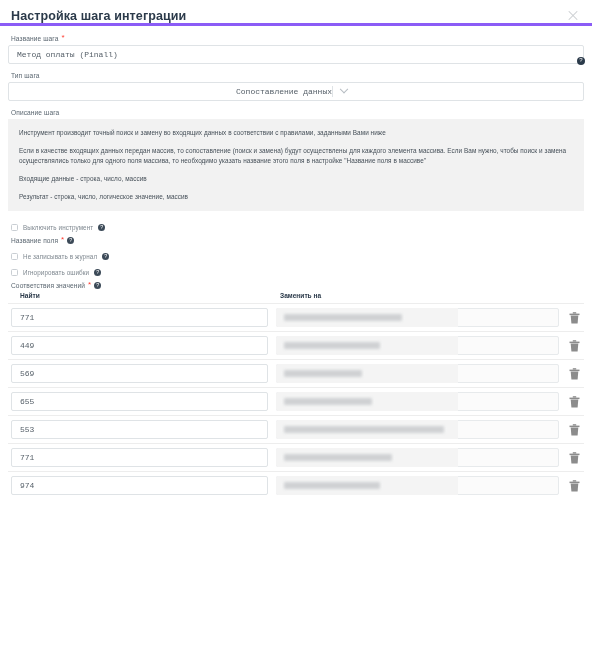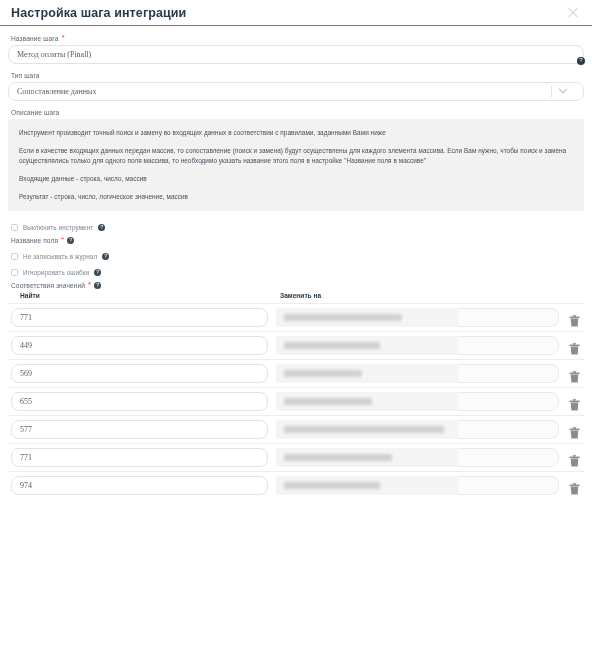--- a/index.html
+++ b/index.html
@@ -8,23 +8,23 @@
     width: 592px; height: 656px;
     background: #ffffff;
     font-family: "Liberation Sans", "DejaVu Sans", sans-serif;
     overflow: hidden;
   }
   .modal { position: relative; width: 592px; height: 656px; background: #fff; }
 
   
   .hdr {
     height: 26px;
-    display: flex; align-items: center;
+    display: flex; align-items: flex-end;
     padding: 0 12px 0 11px;
-    border-bottom: 1px solid #8b5cf6;
+    border-bottom: 3px solid #8b5cf6;
   }
   .hdr-title {
     font-size: 12.5px; font-weight: 700; color: #2b3a4a;
     letter-spacing: .1px; flex: 1;
   }
   .close-btn {
     width: 14px; height: 14px; position: relative; cursor: pointer; opacity: .45;
   }
   .close-btn::before, .close-btn::after {
     content: ""; position: absolute; left: 1px; top: 6px;
@@ -55,26 +55,26 @@
   .help {
     width: 7px; height: 7px; border-radius: 50%; background: #3c4a58;
     position: relative; display: inline-block; flex: none; cursor: pointer;
   }
   .help::after {
     content: "?"; position: absolute; inset: 0;
     font-size: 5.4px; color: #fff; text-align: center; line-height: 7.4px;
   }
 
   .inp {
-    width: 100%; height: 19px; border: 1px solid #dfe3e6; border-radius: 8px;
+    width: 100%; height: 19px; border: 1px solid #dfe3e6; border-radius: 2px;
     background: #fff; font-size: 8px; color: #555f68;
     padding: 0 8px; display: flex; align-items: center; cursor: text;
-    font-family: Liberation Serif, serif;
-  }
-  .inp.sel { justify-content: space-between; padding-right: 8px; }
+    font-family: Liberation Mono, monospace;
+  }
+  .inp.sel { justify-content: center; padding-right: 8px; }
   .sel-right { display: flex; align-items: center; height: 100%; }
   .sel-div { width: 1px; height: 11px; background: #dfe3e6; margin-right: 8px; }
   .chev {
     width: 6px; height: 6px; margin-right: 9px;
     border-right: 1px solid #b6bcc2; border-bottom: 1px solid #b6bcc2;
     transform: rotate(45deg) translate(-2px,-2px);
   }
   .fld { margin-bottom: 8px; }
 
   
@@ -101,21 +101,21 @@
   }
   .cblbl { font-size: 6.3px; color: #7e878f; letter-spacing: .1px; }
 
   
   .thead { display: flex; margin: 2px 0 4px 0; padding: 0 3px; }
   .th { font-size: 6.6px; font-weight: 700; color: #2b3a4a; }
   .th.c1 { width: 260px; padding-left: 9px; }
   .th.c2 { flex: 1; padding-left: 9px; }
 
   .trow {
-    display: flex; align-items: flex-end; gap: 8px;
+    display: flex; align-items: center; gap: 8px;
     border-top: 1px solid #ededed; padding: 4px 3px 4px 3px;
   }
   .cell1 { width: 257px; flex: none; }
   .cell2 { flex: 1; position: relative; }
   .inp.repl { background: #fbfbfb; border-color: #e7eaec; }
   .bar-fill {
     position: absolute; left: 0; top: 0; width: 182px; height: 19px;
     background: #f4f4f4; border-radius: 2px 0 0 2px; pointer-events: none;
   }
   .blur-text {
@@ -272,21 +272,21 @@
           <div class="trash">
             <svg width="11" height="12" viewBox="0 0 11 12">
               <rect x="0.5" y="1.6" width="10" height="1.5" fill="#8c8c8c"></rect>
               <rect x="3.8" y="0.2" width="3.4" height="1.4" fill="#8c8c8c"></rect>
               <path d="M1.7 3.4 h7.6 l-0.7 8.2 h-6.2 z" fill="#8c8c8c"></path>
             </svg>
           </div>
         </div>
         <div class="trow">
           <div class="cell1">
-            <div class="inp">577</div>
+            <div class="inp">553</div>
           </div>
           <div class="cell2">
             <div class="inp repl">
               <div class="bar-fill"></div>
               <div class="blur-text" style="width: 160px;"></div>
             </div>
           </div>
           <div class="trash">
             <svg width="11" height="12" viewBox="0 0 11 12">
               <rect x="0.5" y="1.6" width="10" height="1.5" fill="#8c8c8c"></rect>

